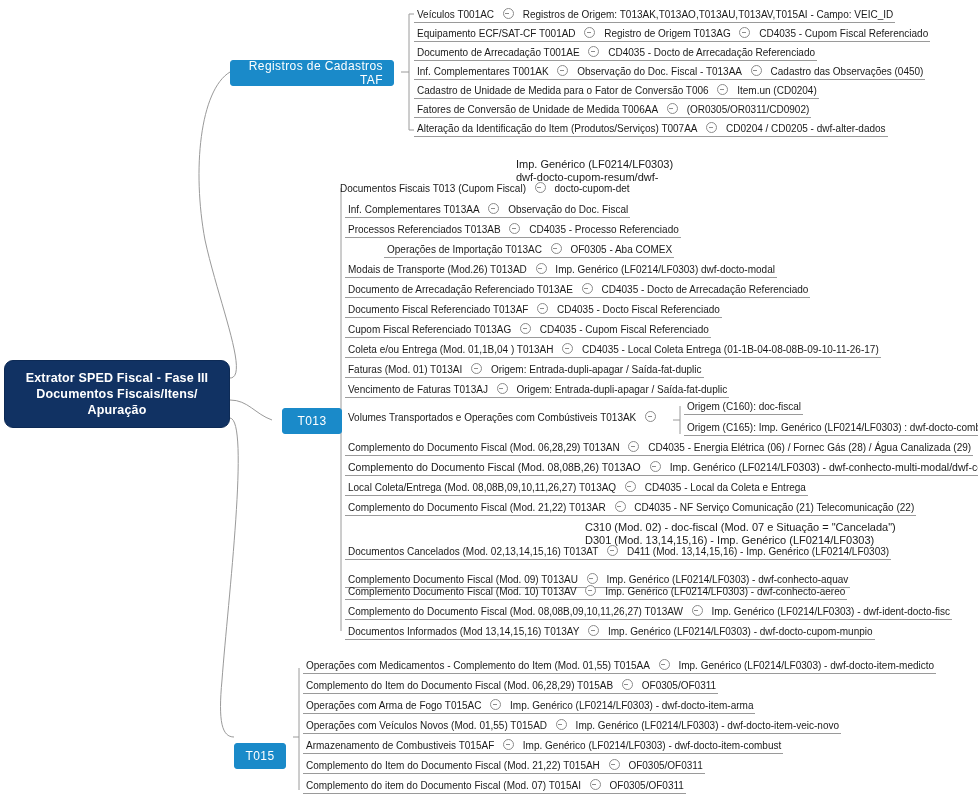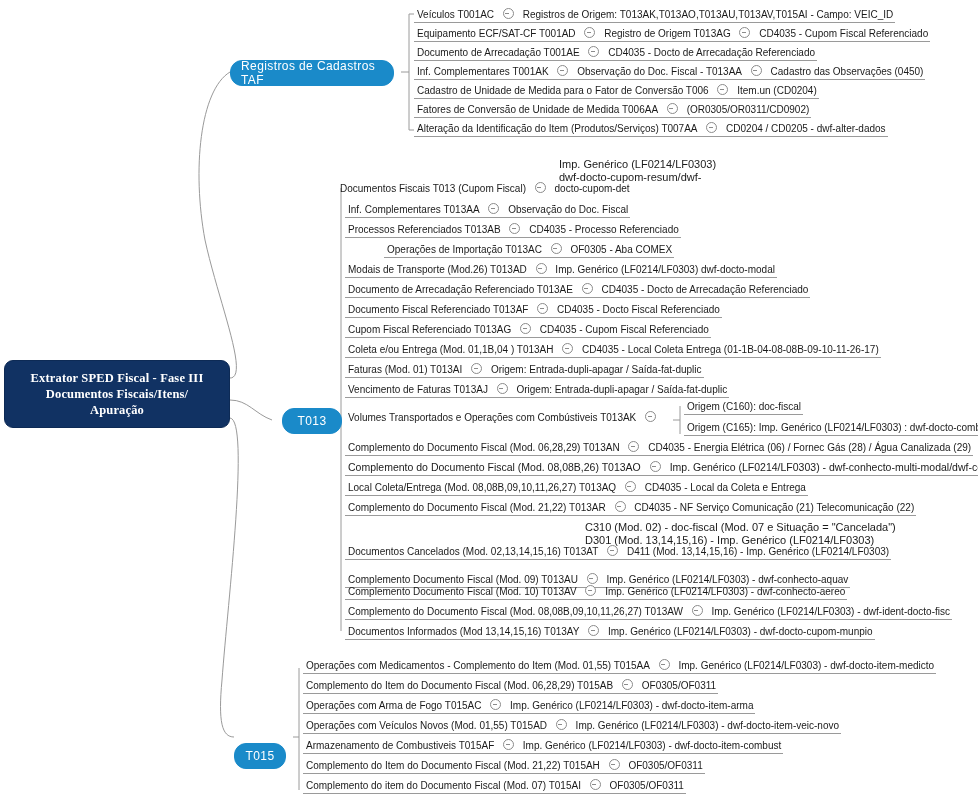--- a/index.html
+++ b/index.html
@@ -14,26 +14,26 @@
   
   .node{position:absolute;box-sizing:border-box;}
 
   .root{
     left:4px;top:360px;width:226px;height:68px;
     background:#113263;border:1px solid #0d2a55;border-radius:9px;
     color:#ffffff;display:flex;align-items:center;justify-content:center;
     text-align:center;font-size:12.5px;line-height:16px;font-weight:600;
     letter-spacing:.15px;padding:0 8px;
   }
-  .root span{display:block;font-family:Liberation Serif, serif;}
+  .root span{display:block;}
 
   .branch{
-    background:#1a8ac9;border:1px solid #1a8ac9;border-radius:12px;
+    background:#1a8ac9;border:1px solid #1a8ac9;border-radius:3px;
     color:#ffffff;display:flex;align-items:center;justify-content:center;
-    font-size:12px;letter-spacing:.4px;padding:12px 10px;height:24px;
+    font-size:12px;letter-spacing:.4px;padding:12px 10px;height:24px;text-align:right;
   }
   .branch.b-taf{left:230px;top:60px;width:164px;}
   .branch.b-t013{left:282px;top:408px;width:60px;}
   .branch.b-t015{left:234px;top:725px;width:52px;margin-top:18px;}
 
   
   .leaf{
     position:absolute;height:19px;white-space:nowrap;
     font-size:10px;line-height:19px;color:#1a1a1a;
     border-bottom:1px solid #9a9a9a;padding:0 2px 0 3px;
@@ -130,21 +130,21 @@
     <span class="seg">Fatores de Conversão de Unidade de Medida T006AA</span>
     <span class="ico"></span>
     <span class="seg">(OR0305/OR0311/CD0902)</span>
   </div>
   <div class="leaf" style="left:414px;top:118px;">
     <span class="seg">Alteração da Identificação do Item (Produtos/Serviços) T007AA</span>
     <span class="ico"></span>
     <span class="seg">CD0204 / CD0205 - dwf-alter-dados</span>
   </div>
 
-  <div class="stack" style="left:559px;top:158px;">
+  <div class="stack" style="left:516px;top:158px;">
     <div>Imp. Genérico (LF0214/LF0303)</div>
     <div>dwf-docto-cupom-resum/dwf-</div>
   </div>
   <div class="leaf" style="left:337px;top:178px;border-bottom:none;">
     <span class="seg">Documentos Fiscais T013 (Cupom Fiscal)</span>
     <span class="ico"></span>
     <span class="seg">docto-cupom-det</span>
   </div>
 
   <div class="leaf" style="left:345px;top:199px;">

